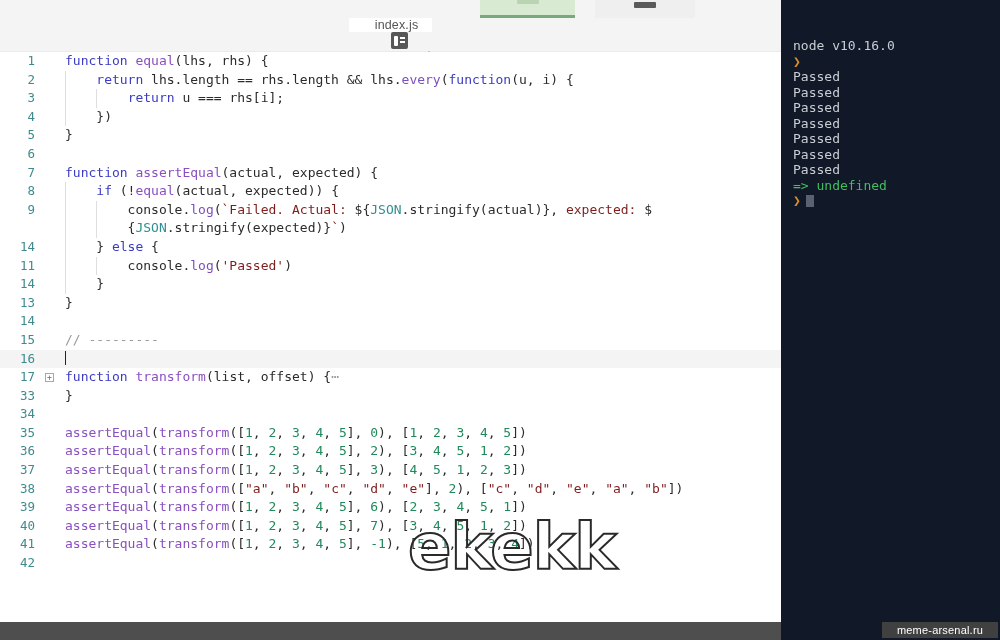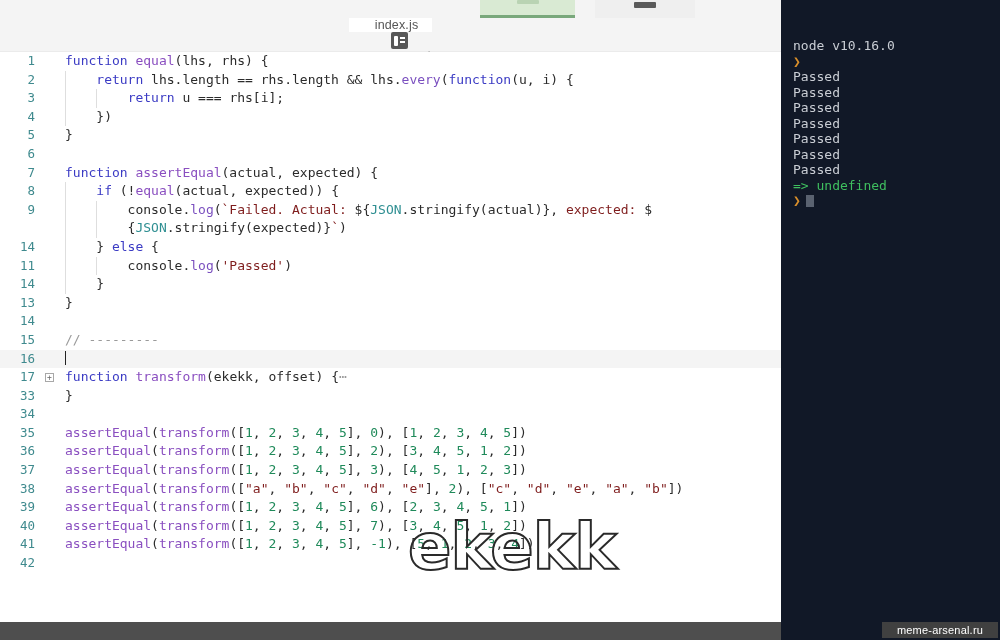--- a/index.html
+++ b/index.html
@@ -307,21 +307,21 @@
         <div class="code-row"><div class="ln">8</div><div class="code-txt"><div class="gutterguide" style="left: 21px;"></div><span class="op">    </span><span class="kw">if</span><span class="punc"> (!</span><span class="fn">equal</span><span class="punc">(actual, expected)) {</span></div></div>
         <div class="code-row"><div class="ln">9</div><div class="code-txt"><div class="gutterguide" style="left: 21px;"></div><div class="gutterguide" style="left: 52.2px;"></div><span class="op">        console.</span><span class="meth">log</span><span class="punc">(</span><span class="str">`Failed. Actual: </span><span class="punc">${</span><span class="cls">JSON</span><span class="op">.stringify(actual)},</span><span class="str"> expected: </span><span class="punc">$</span></div></div>
         <div class="code-row"><div class="ln"></div><div class="code-txt"><div class="gutterguide" style="left: 21px;"></div><div class="gutterguide" style="left: 52.2px;"></div><span class="punc">        {</span><span class="cls">JSON</span><span class="op">.stringify(expected)}</span><span class="str">`</span><span class="punc">)</span></div></div>
         <div class="code-row"><div class="ln">14</div><div class="code-txt"><div class="gutterguide" style="left: 21px;"></div><span class="punc">    } </span><span class="kw">else</span><span class="punc"> {</span></div></div>
         <div class="code-row"><div class="ln">11</div><div class="code-txt"><div class="gutterguide" style="left: 21px;"></div><div class="gutterguide" style="left: 52.2px;"></div><span class="op">        console.</span><span class="meth">log</span><span class="punc">(</span><span class="str">'Passed'</span><span class="punc">)</span></div></div>
         <div class="code-row"><div class="ln">14</div><div class="code-txt"><div class="gutterguide" style="left: 21px;"></div><span class="punc">    }</span></div></div>
         <div class="code-row"><div class="ln">13</div><div class="code-txt"><span class="punc">}</span></div></div>
         <div class="code-row"><div class="ln">14</div><div class="code-txt"></div></div>
         <div class="code-row"><div class="ln">15</div><div class="code-txt"><span class="com">// ---------</span></div></div>
         <div class="code-row active"><div class="ln">16</div><div class="code-txt"><span class="caret-bar"></span></div></div>
-        <div class="code-row"><div class="ln">17</div><div class="fold">+</div><div class="code-txt"><span class="kw">function</span><span class="op"> </span><span class="fn">transform</span><span class="punc">(ekekk, offset) {</span><span class="com">⋯</span></div></div>
+        <div class="code-row"><div class="ln">17</div><div class="fold">+</div><div class="code-txt"><span class="kw">function</span><span class="op"> </span><span class="fn">transform</span><span class="punc">(list, offset) {</span><span class="com">⋯</span></div></div>
         <div class="code-row"><div class="ln">33</div><div class="code-txt"><span class="punc">}</span></div></div>
         <div class="code-row"><div class="ln">34</div><div class="code-txt"></div></div>
         <div class="code-row"><div class="ln">35</div><div class="code-txt"><span class="fn">assertEqual</span><span class="punc">(</span><span class="fn">transform</span><span class="punc">([</span><span class="num">1</span><span class="punc">, </span><span class="num">2</span><span class="punc">, </span><span class="num">3</span><span class="punc">, </span><span class="num">4</span><span class="punc">, </span><span class="num">5</span><span class="punc">], </span><span class="num">0</span><span class="punc">), [</span><span class="num">1</span><span class="punc">, </span><span class="num">2</span><span class="punc">, </span><span class="num">3</span><span class="punc">, </span><span class="num">4</span><span class="punc">, </span><span class="num">5</span><span class="punc">])</span></div></div>
         <div class="code-row"><div class="ln">36</div><div class="code-txt"><span class="fn">assertEqual</span><span class="punc">(</span><span class="fn">transform</span><span class="punc">([</span><span class="num">1</span><span class="punc">, </span><span class="num">2</span><span class="punc">, </span><span class="num">3</span><span class="punc">, </span><span class="num">4</span><span class="punc">, </span><span class="num">5</span><span class="punc">], </span><span class="num">2</span><span class="punc">), [</span><span class="num">3</span><span class="punc">, </span><span class="num">4</span><span class="punc">, </span><span class="num">5</span><span class="punc">, </span><span class="num">1</span><span class="punc">, </span><span class="num">2</span><span class="punc">])</span></div></div>
         <div class="code-row"><div class="ln">37</div><div class="code-txt"><span class="fn">assertEqual</span><span class="punc">(</span><span class="fn">transform</span><span class="punc">([</span><span class="num">1</span><span class="punc">, </span><span class="num">2</span><span class="punc">, </span><span class="num">3</span><span class="punc">, </span><span class="num">4</span><span class="punc">, </span><span class="num">5</span><span class="punc">], </span><span class="num">3</span><span class="punc">), [</span><span class="num">4</span><span class="punc">, </span><span class="num">5</span><span class="punc">, </span><span class="num">1</span><span class="punc">, </span><span class="num">2</span><span class="punc">, </span><span class="num">3</span><span class="punc">])</span></div></div>
         <div class="code-row"><div class="ln">38</div><div class="code-txt"><span class="fn">assertEqual</span><span class="punc">(</span><span class="fn">transform</span><span class="punc">([</span><span class="str">"a"</span><span class="punc">, </span><span class="str">"b"</span><span class="punc">, </span><span class="str">"c"</span><span class="punc">, </span><span class="str">"d"</span><span class="punc">, </span><span class="str">"e"</span><span class="punc">], </span><span class="num">2</span><span class="punc">), [</span><span class="str">"c"</span><span class="punc">, </span><span class="str">"d"</span><span class="punc">, </span><span class="str">"e"</span><span class="punc">, </span><span class="str">"a"</span><span class="punc">, </span><span class="str">"b"</span><span class="punc">])</span></div></div>
         <div class="code-row"><div class="ln">39</div><div class="code-txt"><span class="fn">assertEqual</span><span class="punc">(</span><span class="fn">transform</span><span class="punc">([</span><span class="num">1</span><span class="punc">, </span><span class="num">2</span><span class="punc">, </span><span class="num">3</span><span class="punc">, </span><span class="num">4</span><span class="punc">, </span><span class="num">5</span><span class="punc">], </span><span class="num">6</span><span class="punc">), [</span><span class="num">2</span><span class="punc">, </span><span class="num">3</span><span class="punc">, </span><span class="num">4</span><span class="punc">, </span><span class="num">5</span><span class="punc">, </span><span class="num">1</span><span class="punc">])</span></div></div>
         <div class="code-row"><div class="ln">40</div><div class="code-txt"><span class="fn">assertEqual</span><span class="punc">(</span><span class="fn">transform</span><span class="punc">([</span><span class="num">1</span><span class="punc">, </span><span class="num">2</span><span class="punc">, </span><span class="num">3</span><span class="punc">, </span><span class="num">4</span><span class="punc">, </span><span class="num">5</span><span class="punc">], </span><span class="num">7</span><span class="punc">), [</span><span class="num">3</span><span class="punc">, </span><span class="num">4</span><span class="punc">, </span><span class="num">5</span><span class="punc">, </span><span class="num">1</span><span class="punc">, </span><span class="num">2</span><span class="punc">])</span></div></div>
         <div class="code-row"><div class="ln">41</div><div class="code-txt"><span class="fn">assertEqual</span><span class="punc">(</span><span class="fn">transform</span><span class="punc">([</span><span class="num">1</span><span class="punc">, </span><span class="num">2</span><span class="punc">, </span><span class="num">3</span><span class="punc">, </span><span class="num">4</span><span class="punc">, </span><span class="num">5</span><span class="punc">], </span><span class="num">-1</span><span class="punc">), [</span><span class="num">5</span><span class="punc">, </span><span class="num">1</span><span class="punc">, </span><span class="num">2</span><span class="punc">, </span><span class="num">3</span><span class="punc">, </span><span class="num">4</span><span class="punc">])</span></div></div>
         <div class="code-row"><div class="ln">42</div><div class="code-txt"></div></div>

